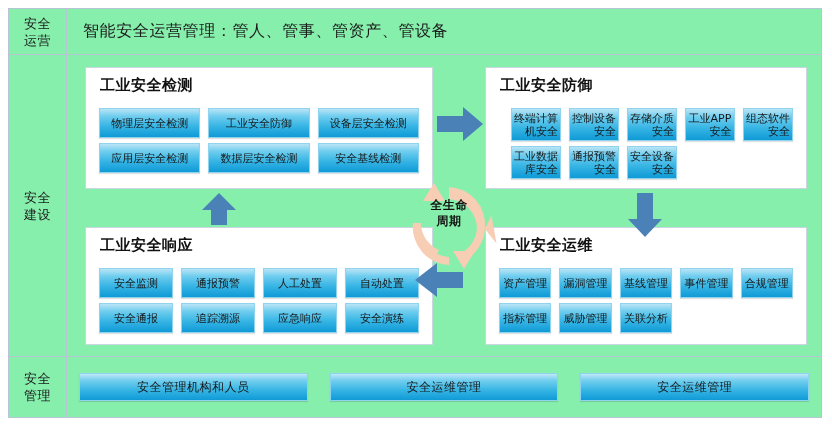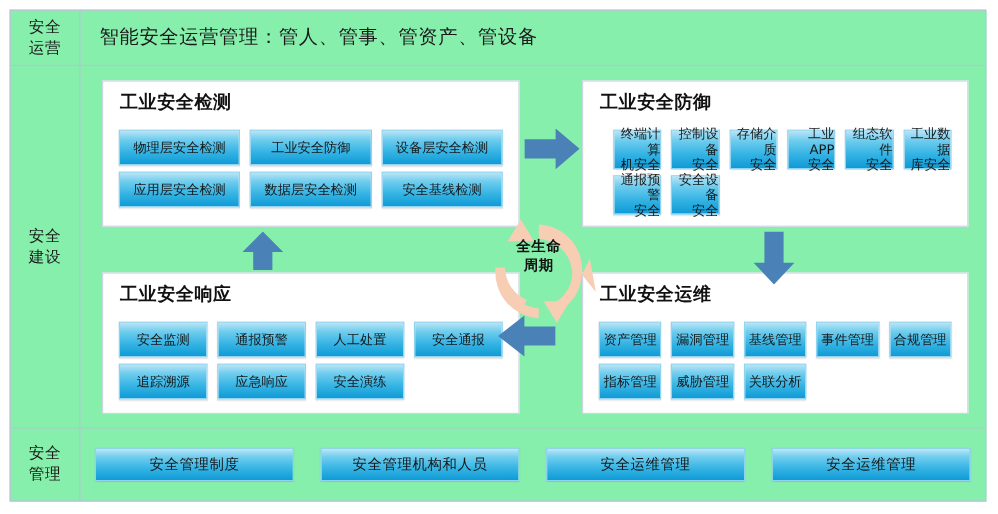--- a/index.html
+++ b/index.html
@@ -87,21 +87,21 @@
     box-shadow:0 1px 1px rgba(0,0,0,.12);
   }
   .tile.two-line{font-size:11px;line-height:13px;}
 
   
   #panel-detect{left:18px;top:12px;width:348px;height:122px;}
   #panel-detect .tile-grid{top:40px;grid-template-columns:repeat(3,1fr);grid-auto-rows:30px;}
 
   
   #panel-defend{left:418px;top:12px;width:322px;height:122px;}
-  #panel-defend .tile-grid{top:40px;grid-template-columns:repeat(6,1fr);grid-auto-rows:33px;padding-left:12px;}
+  #panel-defend .tile-grid{top:40px;grid-template-columns:repeat(5,1fr);grid-auto-rows:33px;padding-left:12px;}
 
   
   #panel-respond{left:18px;top:172px;width:348px;height:118px;}
   #panel-respond .tile-grid{top:40px;grid-template-columns:repeat(4,1fr);grid-auto-rows:30px;}
 
   
   #panel-ops{left:418px;top:172px;width:322px;height:118px;}
   #panel-ops .tile-grid{top:40px;grid-template-columns:repeat(5,1fr);grid-auto-rows:30px;}
 
   
@@ -202,20 +202,21 @@
 安全</div>
       </div>
     </div>
 
     <div class="panel" id="panel-respond">
       <div class="panel-title">工业安全响应</div>
       <div class="tile-grid">
         <div class="tile">安全监测</div>
         <div class="tile">通报预警</div>
         <div class="tile">人工处置</div>
+        <div class="tile">自动处置</div>
         <div class="tile">安全通报</div>
         <div class="tile">追踪溯源</div>
         <div class="tile">应急响应</div>
         <div class="tile">安全演练</div>
       </div>
     </div>
 
     <div class="panel" id="panel-ops">
       <div class="panel-title">工业安全运维</div>
       <div class="tile-grid">
@@ -288,20 +289,19 @@
       <div class="lc-text">
         <div>全生命</div>
         <div>周期</div>
       </div>
     </div>
 
   </div>
 
   <div id="mgmt-band">
     <div id="mgmt-row">
-      <div class="mgmt-bar">安全管理制度</div>
       <div class="mgmt-bar">安全管理机构和人员</div>
       <div class="mgmt-bar">安全运维管理</div>
       <div class="mgmt-bar">安全运维管理</div>
     </div>
   </div>
 
 </div>
 
 </body></html>

